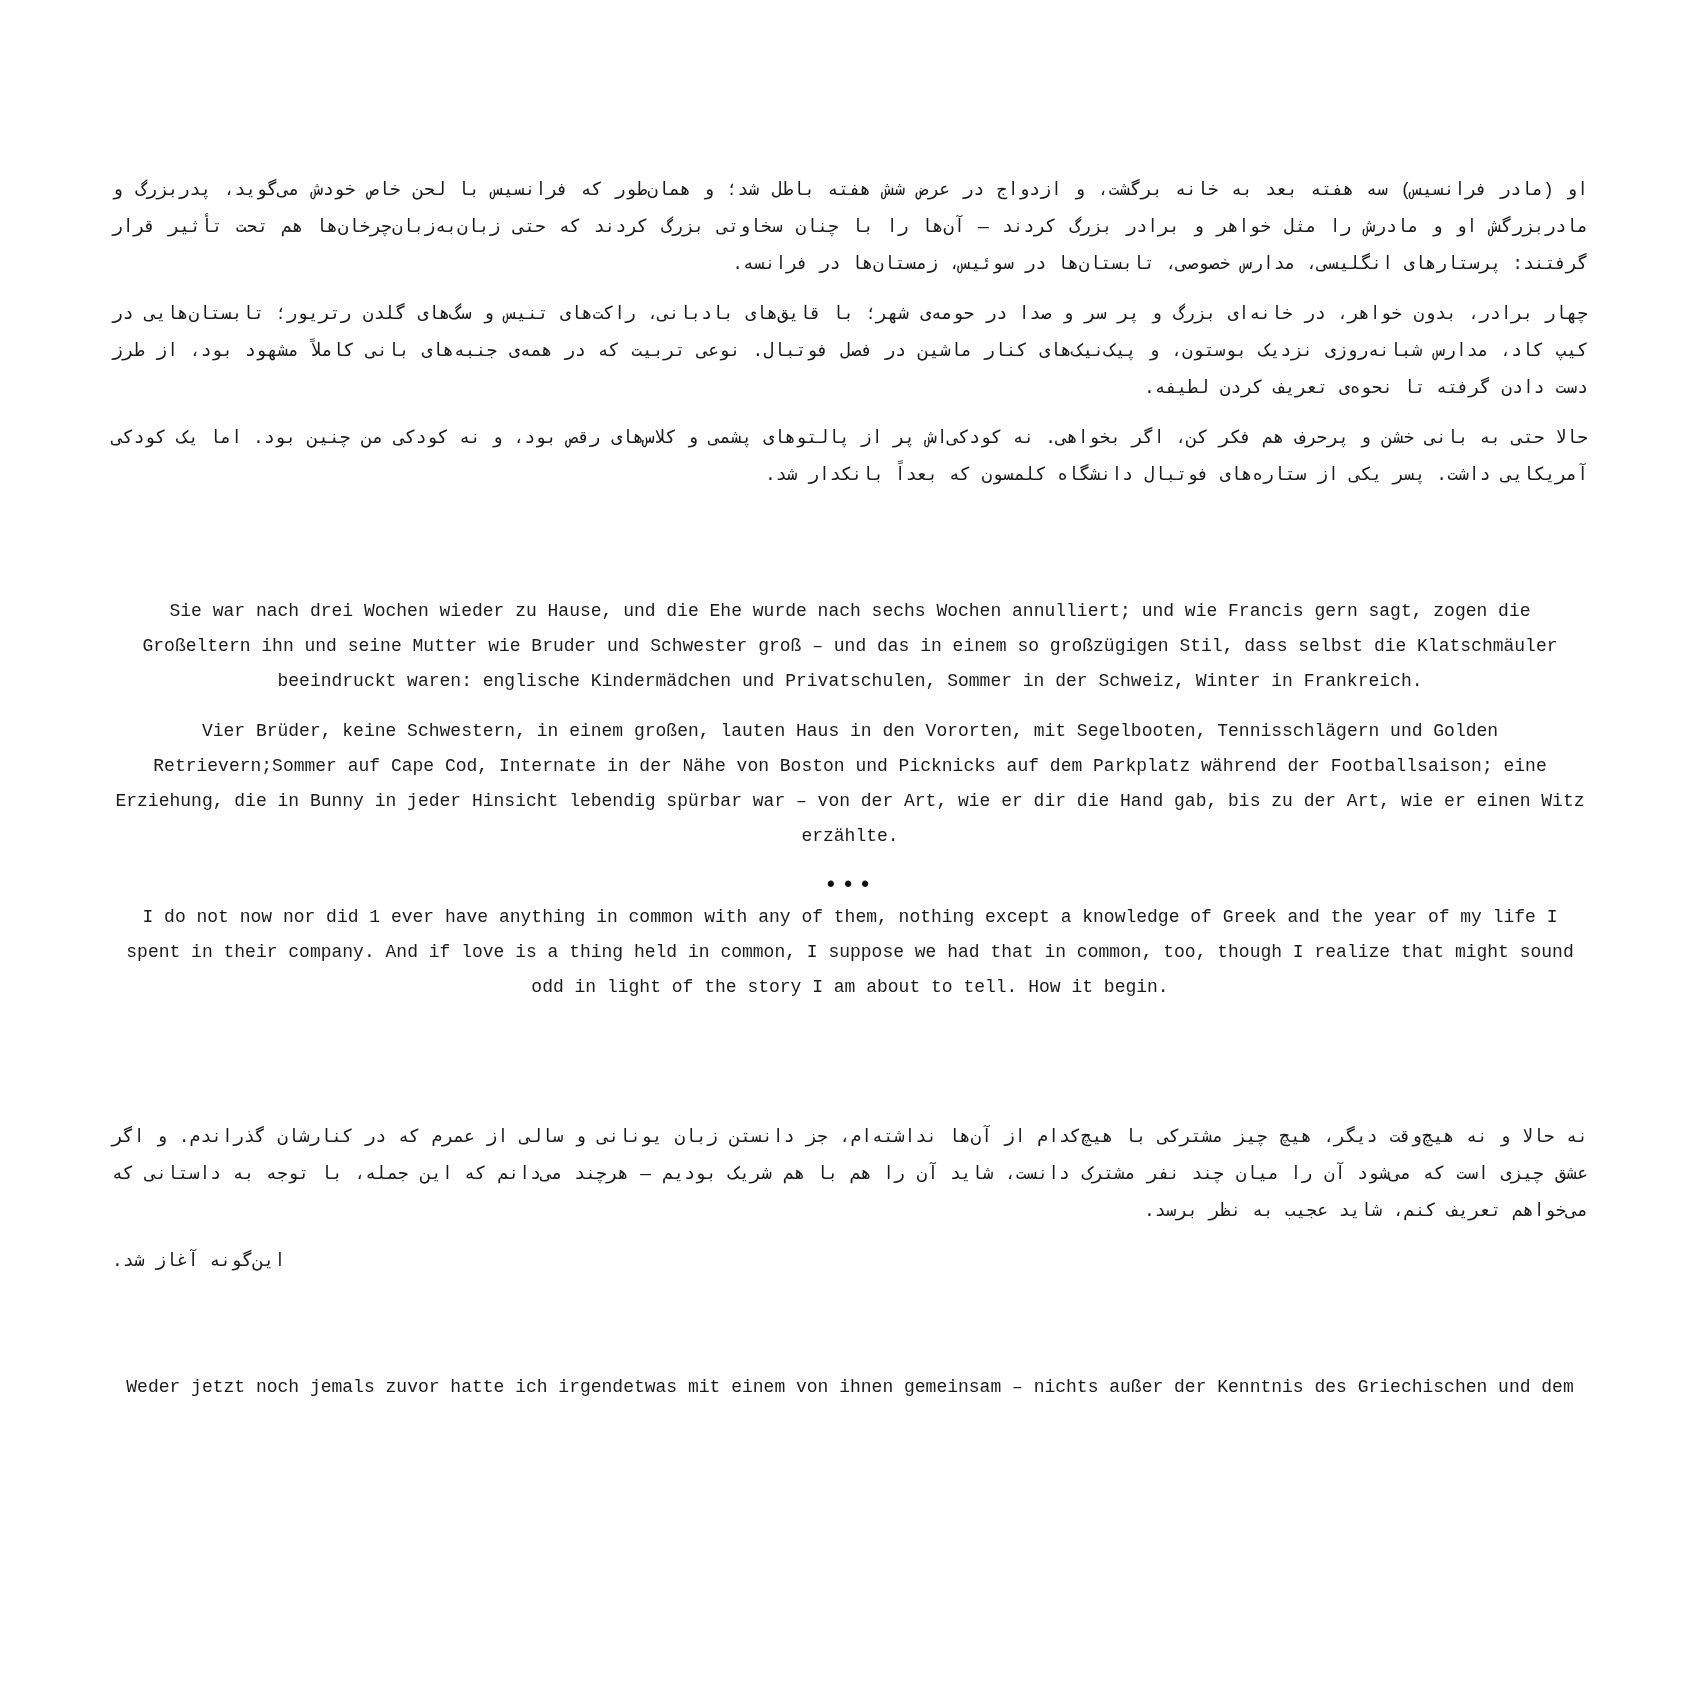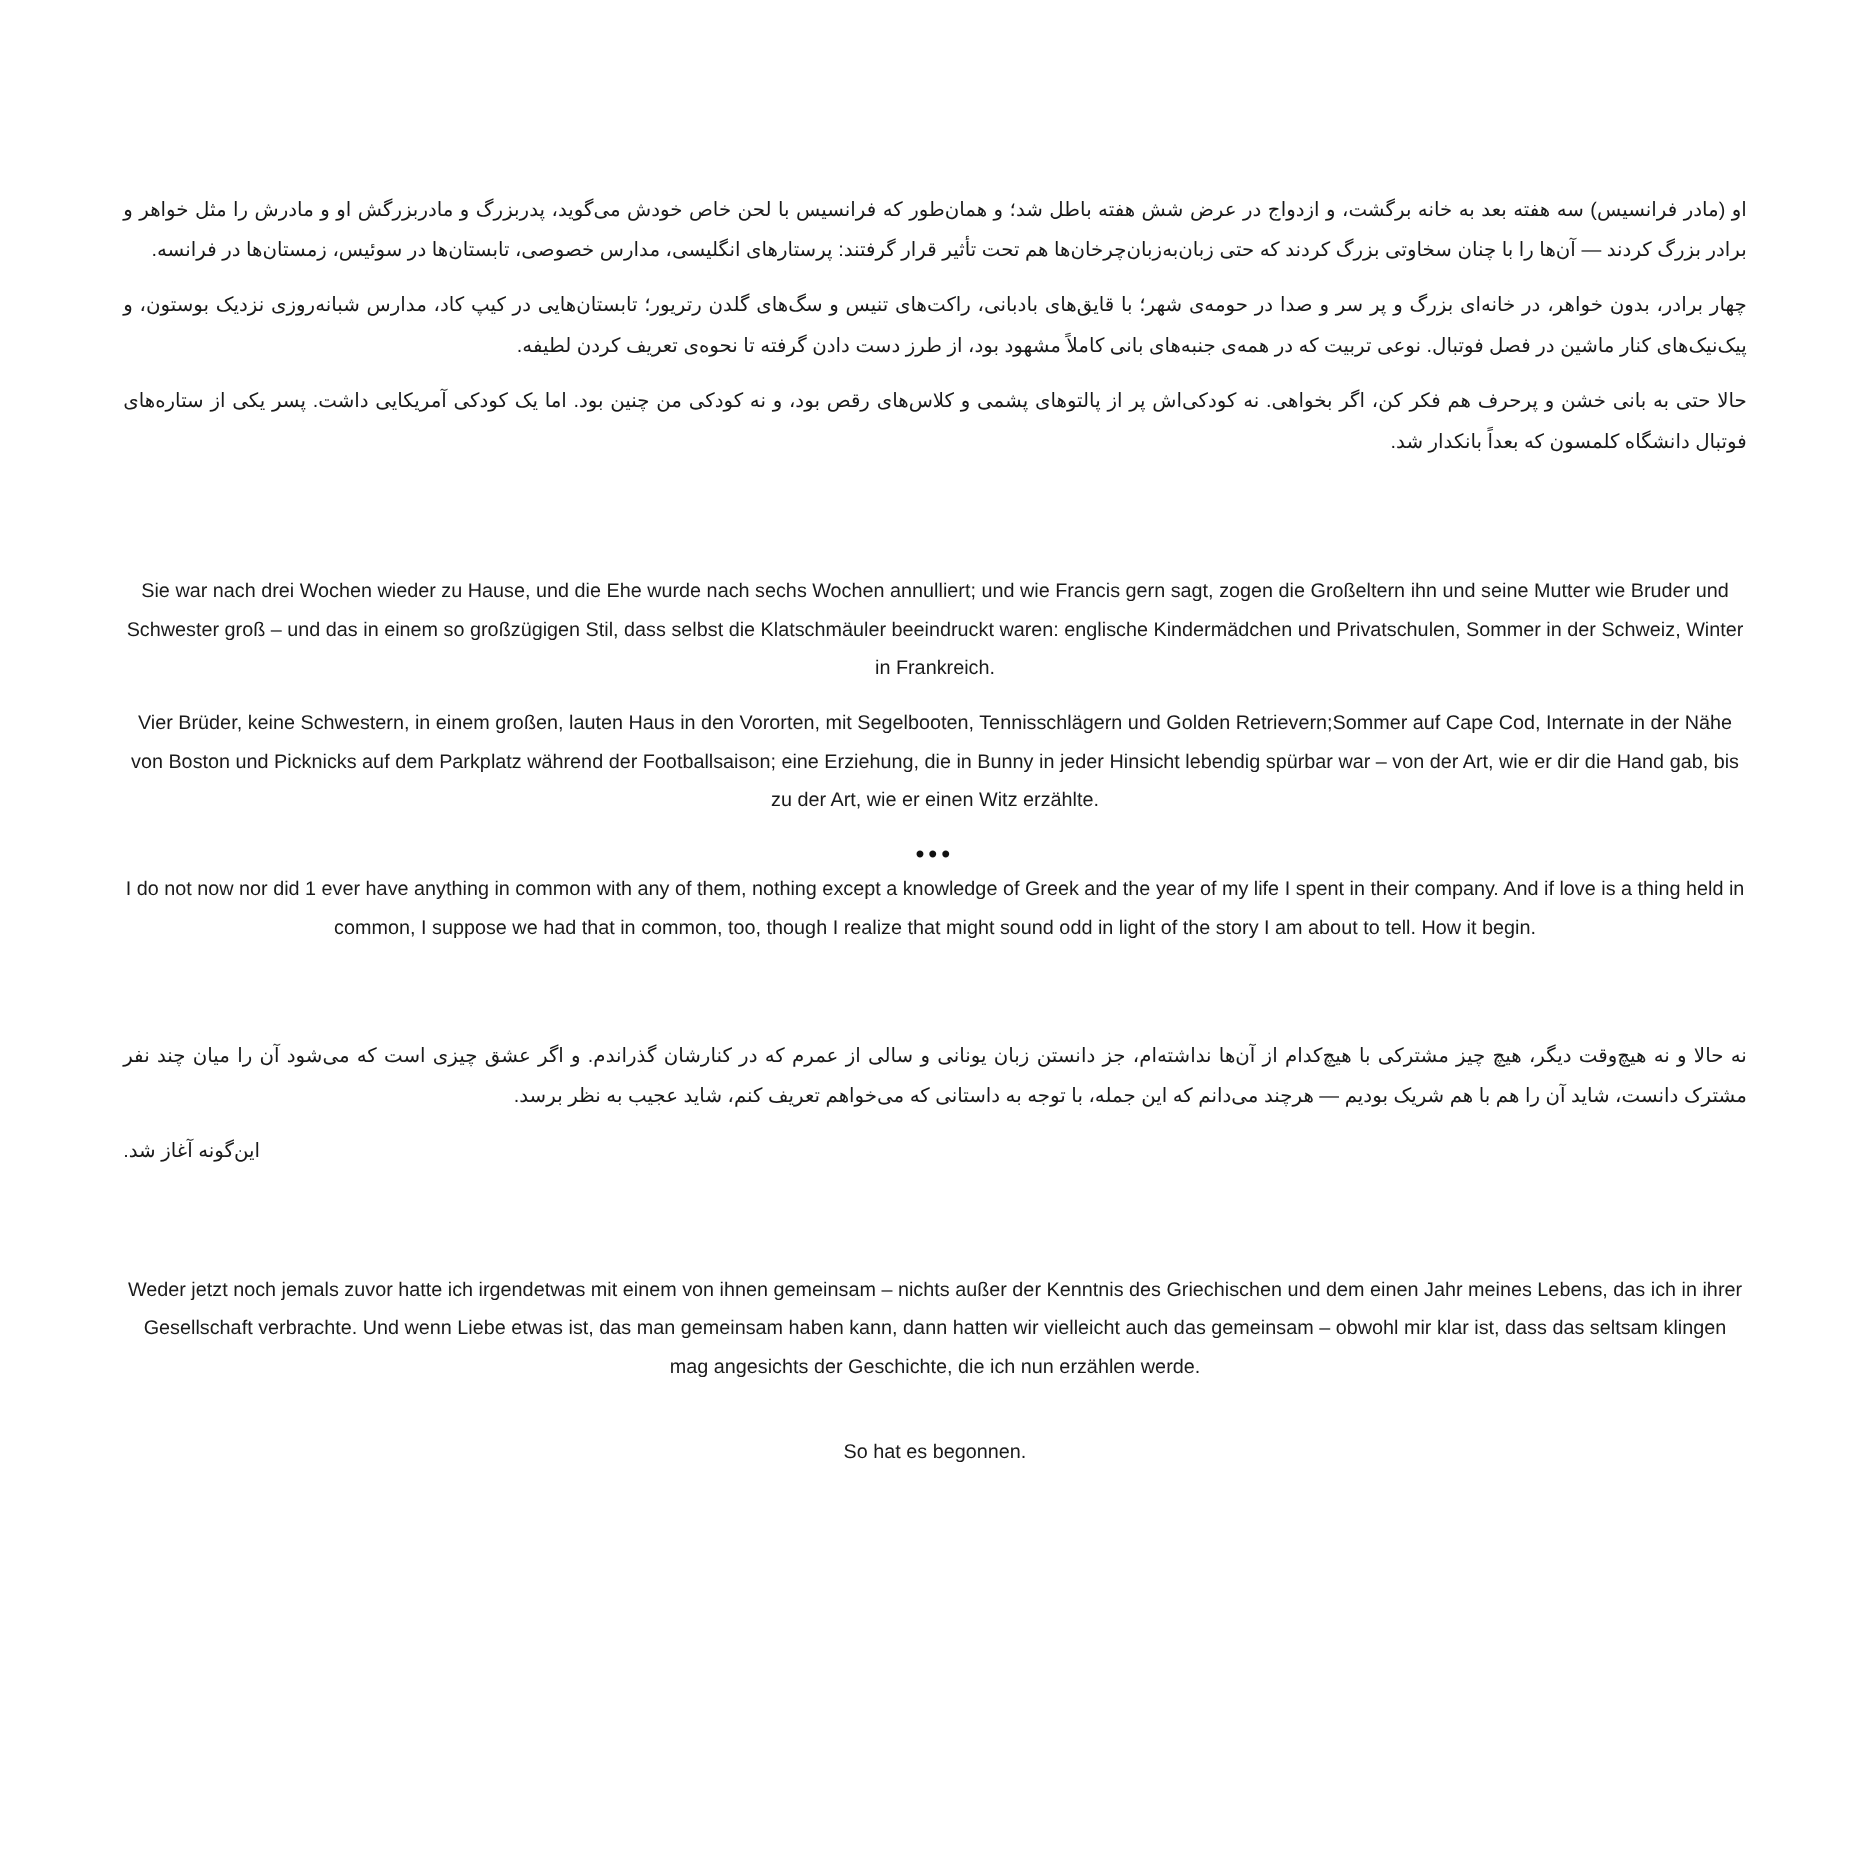--- a/index.html
+++ b/index.html
@@ -7,21 +7,21 @@
     padding: 0;
     background: #ffffff;
   }
   .page {
     position: relative;
     width: 1700px;
     height: 1408px;
     background: #ffffff;
     box-sizing: border-box;
     padding: 172px 112px 0 112px;
-    font-family: Liberation Sans, sans-serif;
+    font-family: Liberation Mono, monospace;
     color: #1a1a1a;
     overflow: hidden;
   }
   .rtl-block p {
     direction: rtl;
     text-align: justify;
     unicode-bidi: embed;
     font-size: 18px;
     line-height: 37px;
     margin: 0 0 13px 0;
@@ -41,21 +41,21 @@
   .dots-separator {
     margin-top: 18px;
     text-align: center;
     font-size: 22px;
     font-weight: bold;
     letter-spacing: 4px;
     line-height: 28px;
     color: #111111;
   }
   .english-block { }
-  .persian-lower { margin-top: 80px; }
+  .persian-lower { margin-top: 114px; }
   .german-bottom { margin-top: 90px; }
   .german-bottom p.last-line { margin-top: 42px; }
 </style>
 </head>
 <body>
 
 <div class="page">
 
   <section class="rtl-block persian-top">
     <p>او (مادر فرانسیس) سه هفته بعد به خانه برگشت، و ازدواج در عرض شش هفته باطل شد؛ و همان‌طور که فرانسیس با لحن خاص خودش می‌گوید، پدربزرگ و مادربزرگش او و مادرش را مثل خواهر و برادر بزرگ کردند — آن‌ها را با چنان سخاوتی بزرگ کردند که حتی زبان‌به‌زبان‌چرخان‌ها هم تحت تأثیر قرار گرفتند: پرستارهای انگلیسی، مدارس خصوصی، تابستان‌ها در سوئیس، زمستان‌ها در فرانسه.</p>

